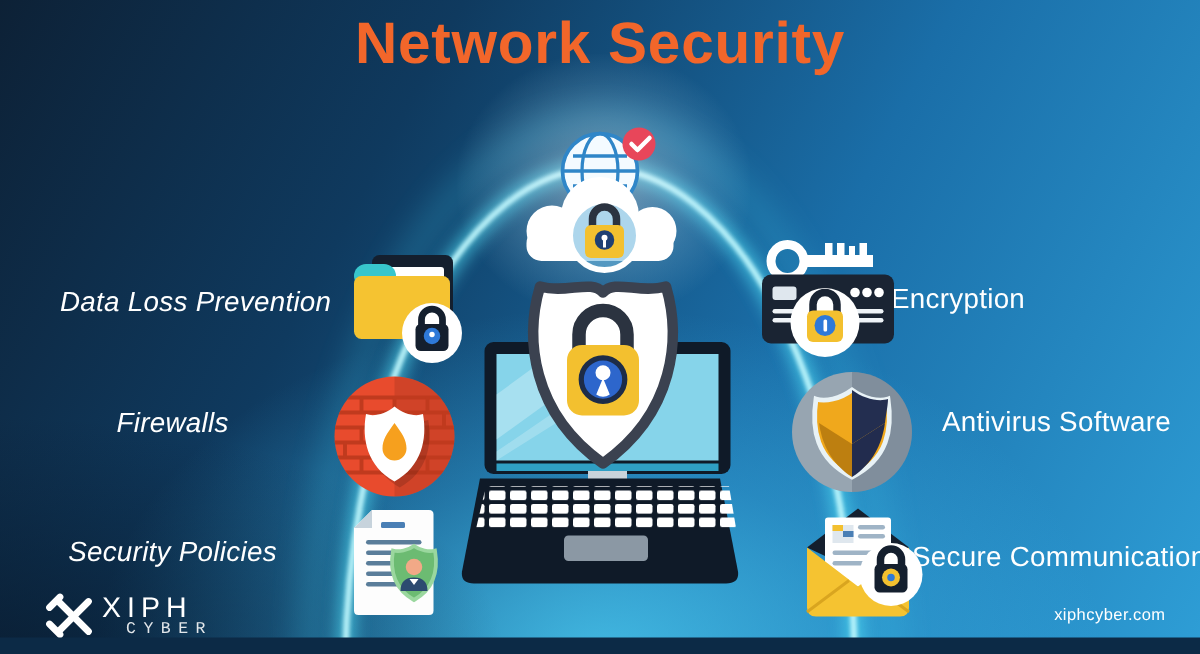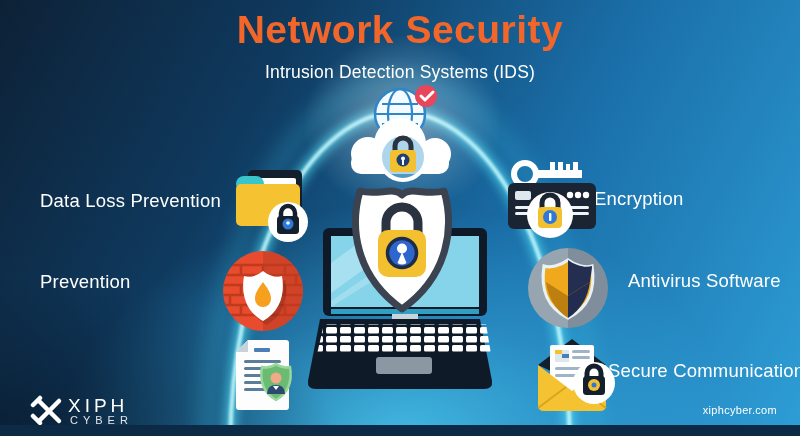--- a/index.html
+++ b/index.html
@@ -25,23 +25,23 @@
     position:absolute;left:0;top:8px;width:100%;margin:0;text-align:center;
     font-size:39px;font-weight:bold;letter-spacing:.5px;color:#F2662A;
   }
   .subtitle{
     position:absolute;left:0;top:62px;width:100%;text-align:center;
     font-size:17.5px;color:#ffffff;letter-spacing:.2px;
   }
   .label{
     position:absolute;color:#ffffff;font-size:18.5px;letter-spacing:.2px;white-space:nowrap;
   }
-  .label.right-align{text-align:left;}
+  .label.right-align{text-align:center;font-style:italic;}
   .footer-brand{position:absolute;left:68px;top:395px;color:#fff;font-size:19px;font-weight:normal;letter-spacing:4px;}
-  .footer-brand-sub{position:absolute;left:70px;top:414px;color:rgba(255,255,255,.88);font-size:11px;letter-spacing:5px;}
+  .footer-brand-sub{position:absolute;left:84px;top:414px;color:rgba(255,255,255,.88);font-size:11px;letter-spacing:5px;font-family:Liberation Mono, monospace;}
   .footer-site{position:absolute;right:23px;top:404px;color:#fff;font-size:11px;letter-spacing:.3px;}
   .bottom-strip{position:absolute;left:0;bottom:0;width:100%;height:11px;background:#0c2a46;}
 </style>
 </head>
 <body>
 
 <div class="stage">
 
   <div class="glow-bottom"></div>
   <div class="corner-dark"></div>
@@ -59,42 +59,42 @@
         </filter>
     </defs>
     <ellipse cx="400" cy="452" rx="193" ry="370" fill="none" stroke="#3fc8e8" stroke-width="18" opacity=".22" filter="url(#b1)"></ellipse>
     <ellipse cx="400" cy="452" rx="170" ry="340" fill="none" stroke="#4fd8f0" stroke-width="13" opacity=".62" filter="url(#b2)"></ellipse>
     <ellipse cx="400" cy="452" rx="170" ry="340" fill="none" stroke="#c6fbff" stroke-width="4" opacity=".95" filter="url(#b3)"></ellipse>
   </svg>
 
   <div class="halo"></div>
 
   <h1 class="title">Network Security</h1>
-  <div class="subtitle">Intrusion Detection Systems (IDS)</div>
 
   <svg style="left:338px;top:82px" width="125" height="100" viewBox="0 0 125 100">
     <circle cx="62" cy="32" r="25" fill="#f4fbff" stroke="#2f86c8" stroke-width="2.5"></circle>
     <ellipse cx="62" cy="32" rx="12" ry="25" fill="none" stroke="#2f86c8" stroke-width="2.2"></ellipse>
     <path d="M44,22 H80 M37,32 H87 M44,42 H80" stroke="#2f86c8" stroke-width="2.2" fill="none"></path>
     <circle cx="88" cy="14" r="11" fill="#e8465a"></circle>
     <path d="M83,14 l4,4 l8,-8" stroke="#fff" stroke-width="3" fill="none" stroke-linecap="round" stroke-linejoin="round"></path>
     <circle cx="30" cy="72" r="17" fill="#ffffff"></circle>
     <circle cx="97" cy="72" r="16" fill="#ffffff"></circle>
     <circle cx="62" cy="62" r="26" fill="#ffffff"></circle>
     <rect x="13" y="70" width="98" height="22" rx="10" fill="#ffffff"></rect>
     <circle cx="65" cy="75" r="23" fill="#6ab4dd" fill-opacity=".55" stroke="#ffffff" stroke-width="4"></circle>
     <path d="M57,70 V64 a8,8 0 0 1 16,0 V70" fill="none" stroke="#2b3340" stroke-width="5" stroke-linecap="round"></path>
     <rect x="52" y="68" width="26" height="22" rx="4" fill="#f3c02f"></rect>
     <circle cx="65" cy="78" r="6.5" fill="#1f3f73"></circle>
     <circle cx="65" cy="76.5" r="2" fill="#ffffff"></circle>
     <rect x="64" y="78" width="2" height="5" fill="#ffffff"></rect>
   </svg>
 
   <div class="label right-align" style="left:40px;top:190px;width:178px;">Data Loss Prevention</div>
-  <div class="label right-align" style="left:40px;top:271px;width:150px;">Prevention</div>
+  <div class="label right-align" style="left:40px;top:271px;width:150px;">Firewalls</div>
+  <div class="label right-align" style="left:30px;top:357px;width:170px;">Security Policies</div>
 
   <div class="label" style="left:594px;top:188px;text-align:center;">Encryption</div>
   <div class="label" style="left:628px;top:270px;text-align:right;">Antivirus Software</div>
   <div class="label" style="left:608px;top:360px;">Secure Communications</div>
 
   <svg style="left:230px;top:162px" width="88" height="86" viewBox="0 0 88 86">
     <rect x="18" y="8" width="54" height="50" rx="5" fill="#141f2e"></rect>
     <rect x="22" y="16" width="44" height="38" rx="2" fill="#ffffff"></rect>
     <rect x="6" y="14" width="28" height="16" rx="8" fill="#38c6cc"></rect>
     <rect x="6" y="22" width="64" height="42" rx="5" fill="#f5c331"></rect>

